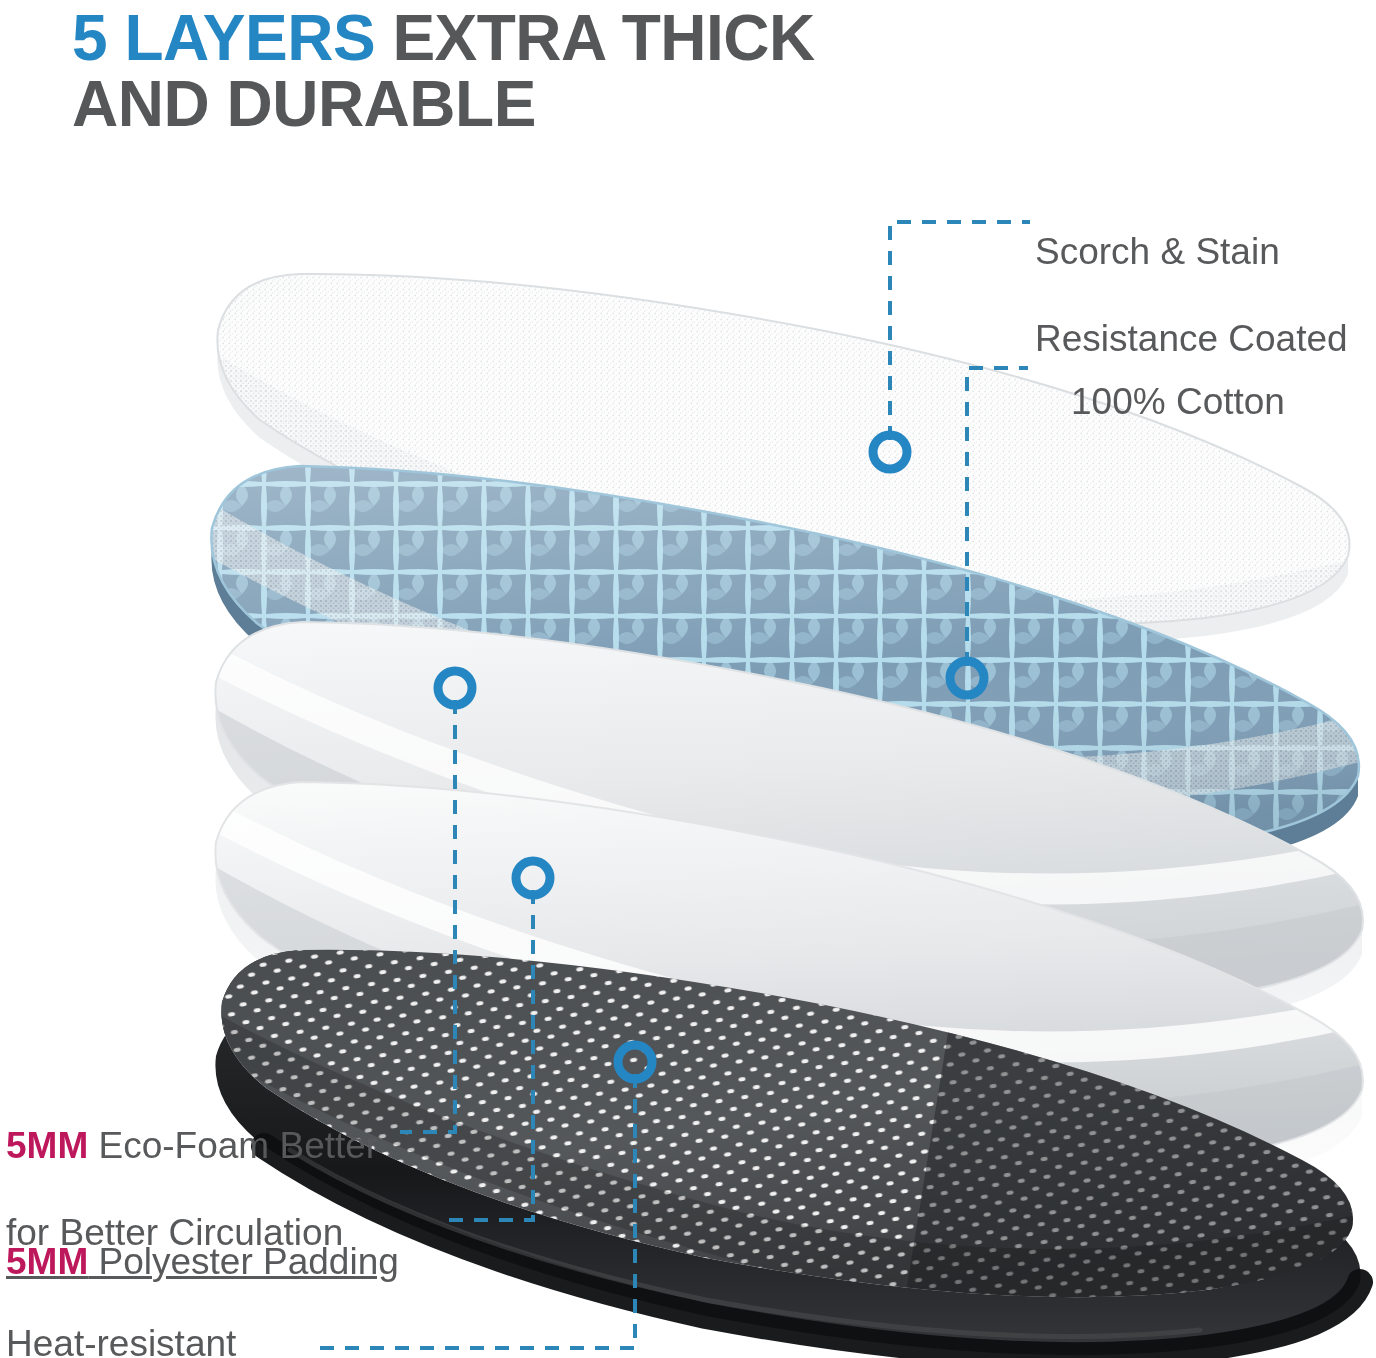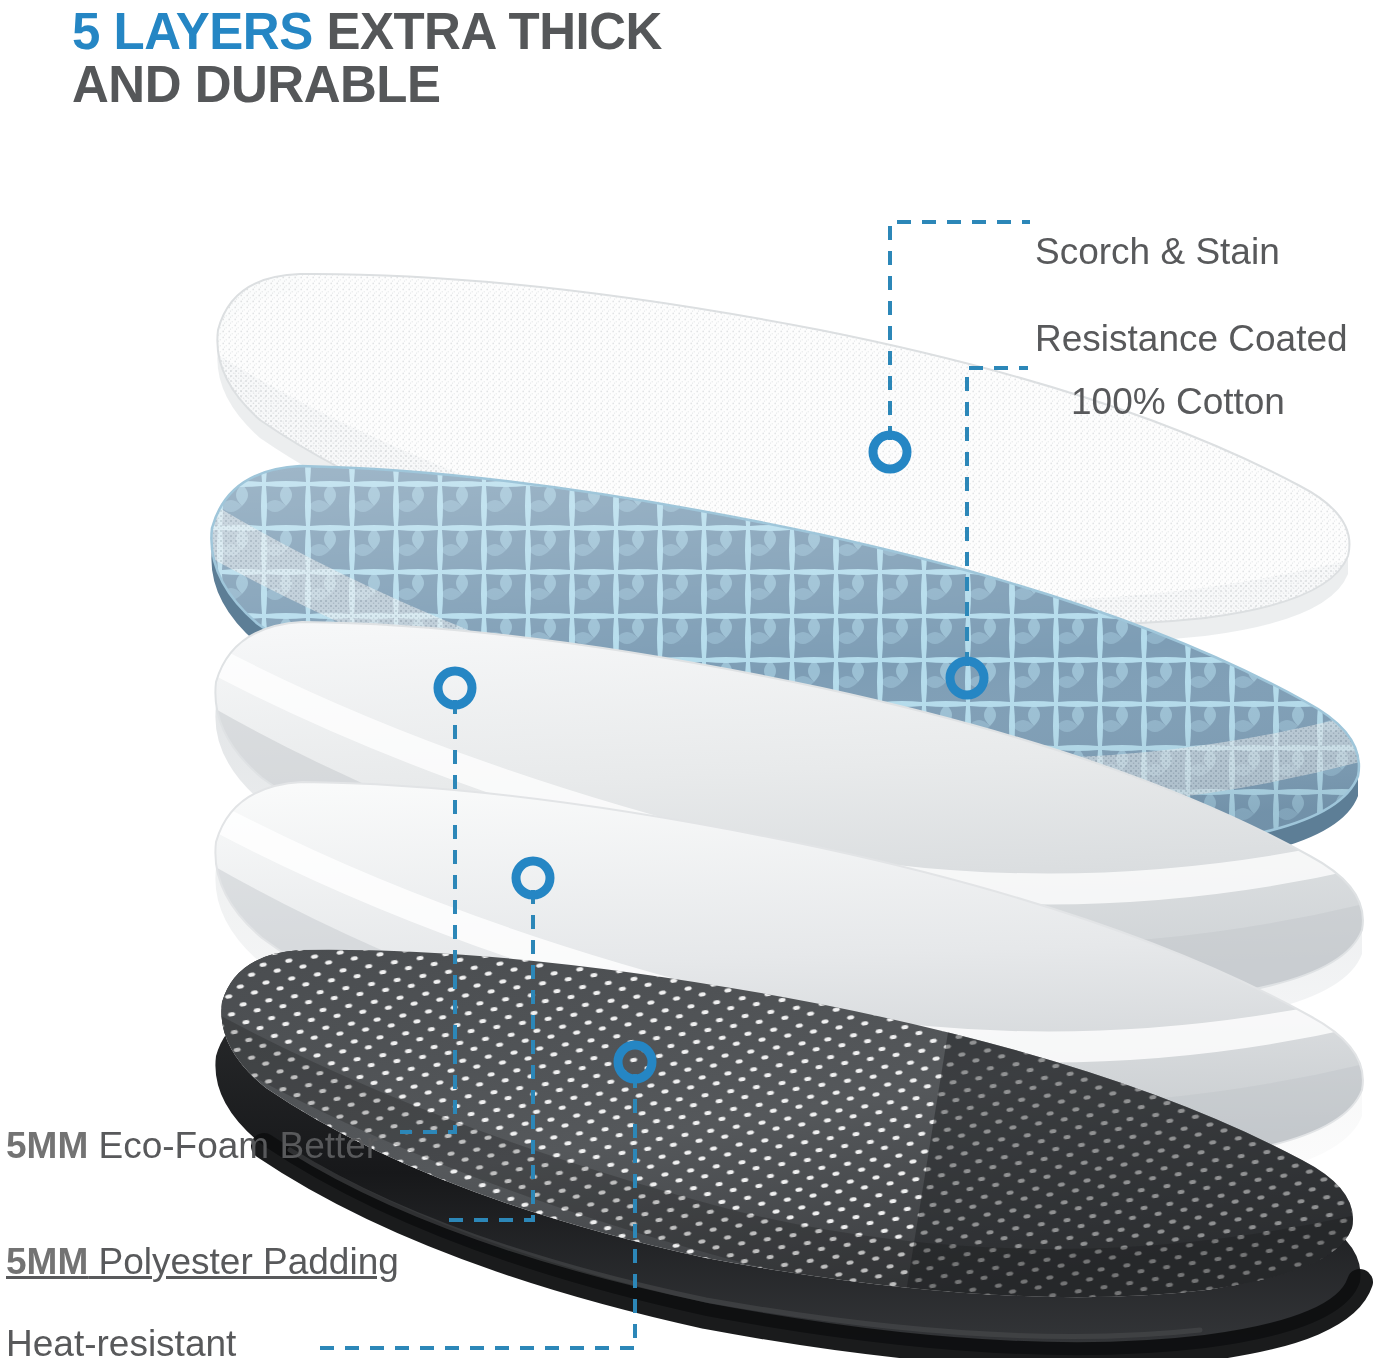--- a/index.html
+++ b/index.html
@@ -3,34 +3,34 @@
 <meta charset="utf-8">
 <style>
   html,body{margin:0;padding:0;background:#ffffff;}
   body{width:1376px;height:1358px;position:relative;overflow:hidden;
        font-family:"Liberation Sans","DejaVu Sans",sans-serif;}
 
   #stage{position:absolute;left:0;top:0;width:1376px;height:1358px;}
 
   
   #headline{position:absolute;left:72px;top:6px;width:1200px;
-            font-size:51px;line-height:1.03;font-weight:bold;
+            font-size:64px;line-height:1.03;font-weight:bold;
             letter-spacing:-0.5px;color:#555759;}
   #headline .hl-blue{color:#2586C4;}
   #headline .hl-dark{color:#555759;}
 
   
   #illo{position:absolute;left:0;top:0;width:1376px;height:1358px;}
 
   
   .callout{position:absolute;color:#58595B;font-size:37px;line-height:1.18;
            white-space:pre-line;}
   .callout.right{text-align:left;}
   .callout.left{text-align:left;}
-  .callout b{font-weight:bold;color:#737373;}
+  .callout b{font-weight:bold;color:#be185d;}
 
   #lbl-scorch{left:1035px;top:186px;width:360px;}
   #lbl-cotton{left:1035px;top:336px;width:340px;margin-left:36px;}
   #lbl-ecofoam{left:6px;top:1080px;width:430px;}
   #lbl-poly{left:6px;top:1196px;width:450px;text-decoration:underline;}
   #lbl-heat{left:6px;top:1278px;width:440px;}
 
   .lbl-line{display:block;}
 </style>
 </head>
@@ -289,20 +289,21 @@
     <span class="lbl-line">Scorch &amp; Stain</span>
     <span class="lbl-line">Resistance Coated</span>
   </div>
 
   <div class="callout right" id="lbl-cotton">
     <span class="lbl-line">100% Cotton</span>
   </div>
 
   <div class="callout left" id="lbl-ecofoam">
     <span class="lbl-line"><b>5MM</b><span> Eco-Foam Better</span></span>
+    <span class="lbl-line">for Better Circulation</span>
   </div>
 
   <div class="callout left" id="lbl-poly">
     <span class="lbl-line"><b>5MM</b><span> Polyester Padding</span></span>
   </div>
 
   <div class="callout left" id="lbl-heat">
     <span class="lbl-line">Heat-resistant</span>
     
   </div>

